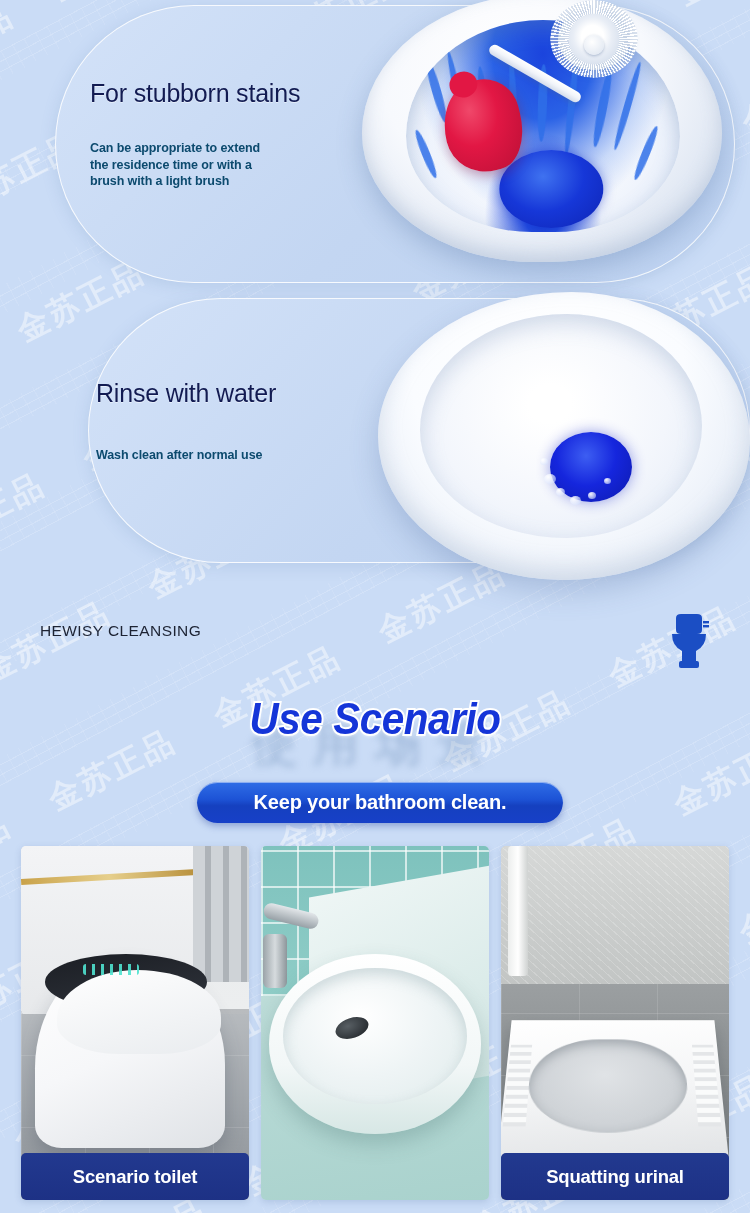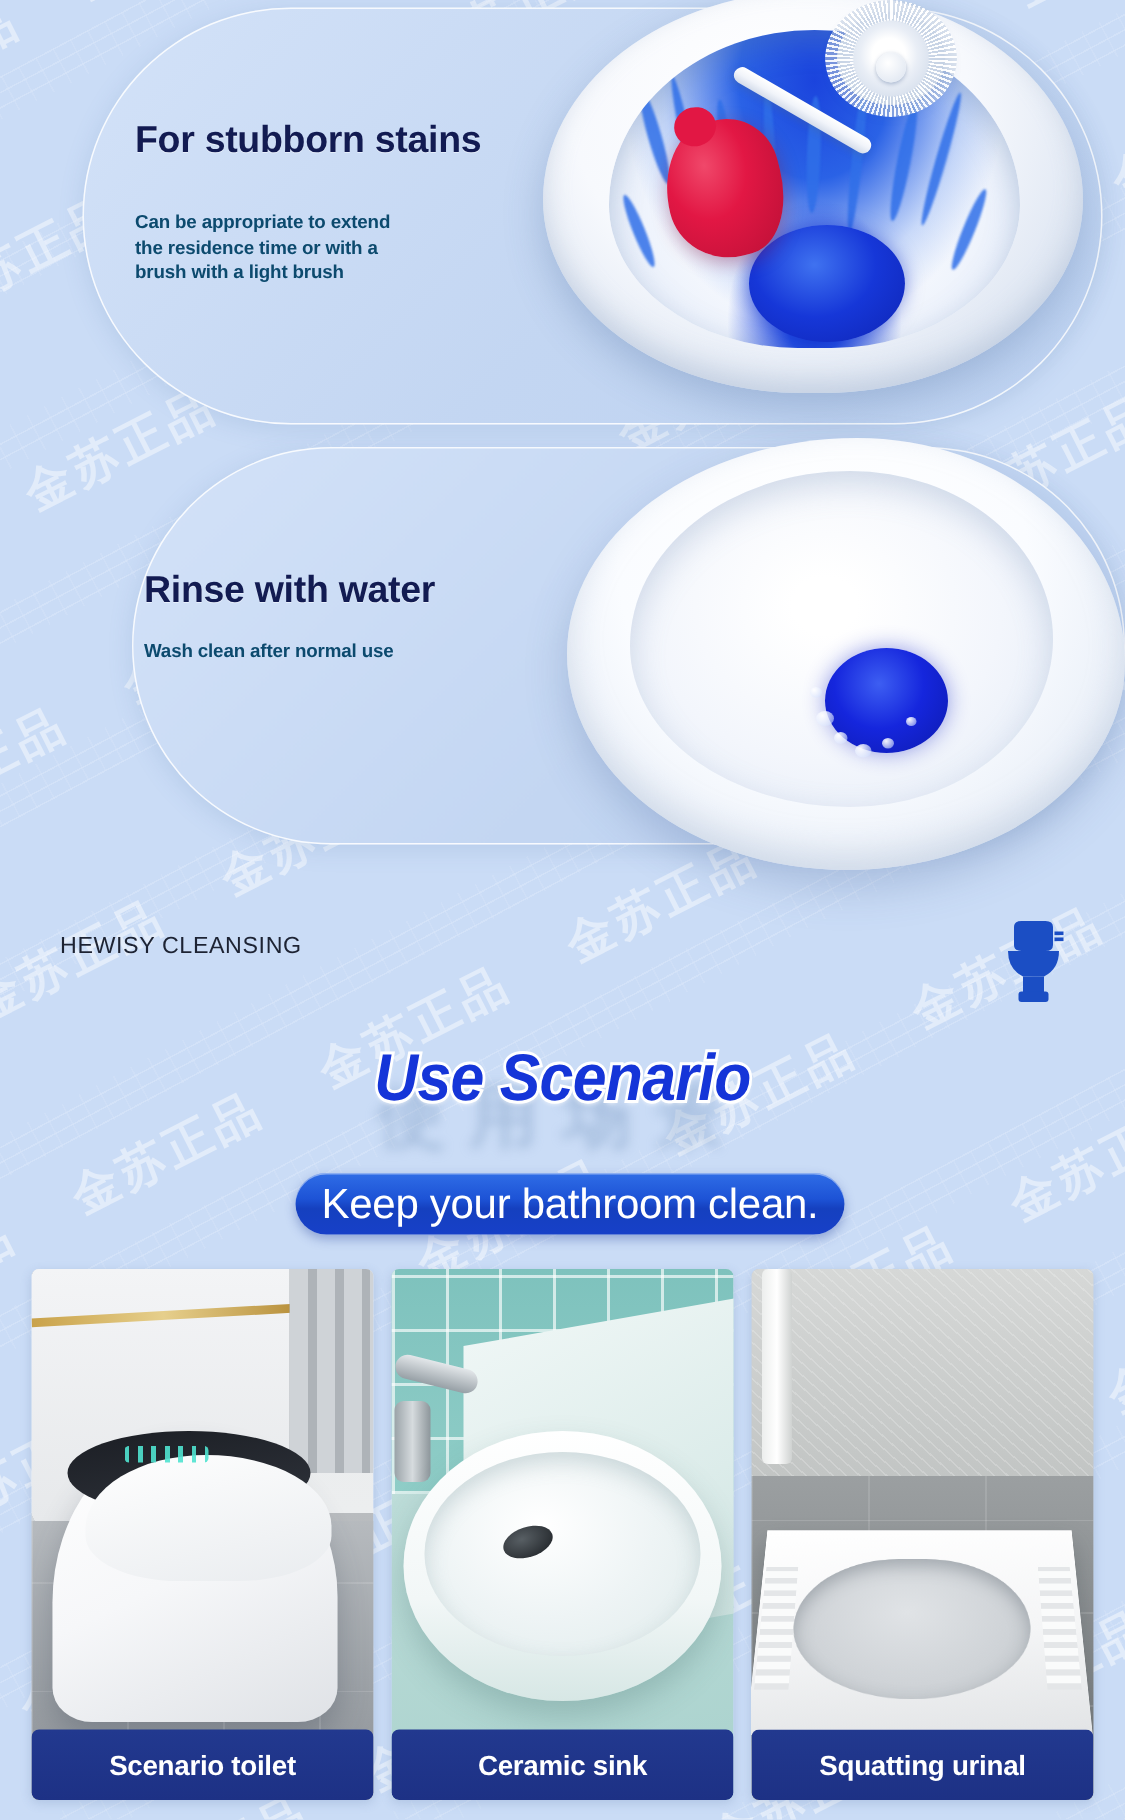--- a/index.html
+++ b/index.html
@@ -33,21 +33,21 @@
   .panel{
     position:absolute; z-index:3;
     border-radius:150px;
     border:1.5px solid rgba(255,255,255,.85);
     background:linear-gradient(135deg,#d3e2f8 0%, #c3d6f2 55%, #bdd2f1 100%);
     box-shadow:0 3px 16px rgba(90,125,180,.18);
     overflow:hidden;
   }
   .panel-txt{ position:absolute; z-index:6; }
   .panel-h{
-    color:#121b52; font-weight:bold; font-size:25px; letter-spacing:-.2px;
+    color:#121b52; font-weight:normal; font-size:25px; letter-spacing:-.2px;
     text-shadow:0 1px 0 rgba(255,255,255,.5);
   }
   .panel-p{
     color:#0c4a6e; font-weight:bold; font-size:12.5px; line-height:16.5px;
     letter-spacing:-.1px;
   }
 
   
   .bowl1{
     position:absolute; z-index:5;
@@ -161,21 +161,21 @@
     paint-order:stroke fill;
     text-shadow:0 2px 4px rgba(255,255,255,.9);
   }
 
   .cta{
     position:absolute; z-index:5; left:197px; top:782px; width:366px; height:41px;
     border-radius:21px;
     background:linear-gradient(180deg,#2f6de6 0%, #1d53d6 42%, #1540bf 58%, #1740c8 100%);
     box-shadow:0 3px 7px rgba(25,55,150,.35), inset 0 1px 0 rgba(255,255,255,.45);
     display:flex; align-items:center; justify-content:center;
-    color:#ffffff; font-size:28px; font-weight:normal; letter-spacing:-.2px;
+    color:#ffffff; font-size:20px; font-weight:bold; letter-spacing:-.2px;
   }
 
   
   .cards{ position:absolute; z-index:5; left:21px; top:846px; width:708px; display:flex; gap:12px; }
   .card{ position:relative; width:228px; height:354px; border-radius:5px; overflow:hidden;
          box-shadow:0 2px 7px rgba(70,100,150,.2); }
   .card .photo{ position:absolute; inset:0; }
   .cap{
     position:absolute; left:0; right:0; bottom:0; height:47px;
     background:linear-gradient(180deg,#22398f 0%, #1d3185 100%);
@@ -322,21 +322,21 @@
   <div class="pool"></div>
   <div class="bubble" style="left:166px; top:182px; width:12px; height:10px;"></div>
   <div class="bubble" style="left:178px; top:196px; width:9px;  height:8px;"></div>
   <div class="bubble" style="left:192px; top:204px; width:11px; height:9px;"></div>
   <div class="bubble" style="left:210px; top:200px; width:8px;  height:7px;"></div>
   <div class="bubble" style="left:162px; top:166px; width:8px;  height:7px;"></div>
   <div class="bubble" style="left:226px; top:186px; width:7px;  height:6px;"></div>
 </div>
 
 <div class="panel-txt panel-h" style="left:96px; top:379px;">Rinse with water</div>
-<div class="panel-txt panel-p" style="left:96px; top:426px; white-space:pre-line;">Wash clean after normal use</div>
+<div class="panel-txt panel-p" style="left:96px; top:447px; white-space:pre-line;">Wash clean after normal use</div>
 
 <div class="brand">
   <div>HEWISY CLEANSING</div>
 </div>
 
 <svg class="toilet-icon" viewBox="0 0 42 54">
   <path d="M8 4 Q8 0 13 0 L29 0 Q34 0 34 4 L34 16 Q34 20 29 20 L13 20 Q8 20 8 16 Z" fill="#1b4ec4"></path>
   <path d="M4 20 L38 20 Q38 32 28 37 L14 37 Q4 32 4 20 Z" fill="#1b4ec4"></path>
   <rect x="14" y="37" width="14" height="11" fill="#1b4ec4"></rect>
   <rect x="11" y="47" width="20" height="7" rx="2" fill="#1b4ec4"></rect>
@@ -370,21 +370,20 @@
   <div class="card">
     <div class="photo p2">
       <div class="tiles"></div>
         <div class="counter"></div>
       <div class="faucet-b"></div>
         <div class="faucet-n"></div>
       <div class="basin"></div>
         <div class="water"></div>
         <div class="drain"></div>
     </div>
-    <div class="cap">Ceramic sink</div>
   </div>
 
   <div class="card">
     <div class="photo p3">
       <div class="wall"></div>
         <div class="pipe"></div>
         <div class="fl"></div>
       <div class="pan">
         <div class="ridges"></div>
           <div class="ridges r2"></div>

